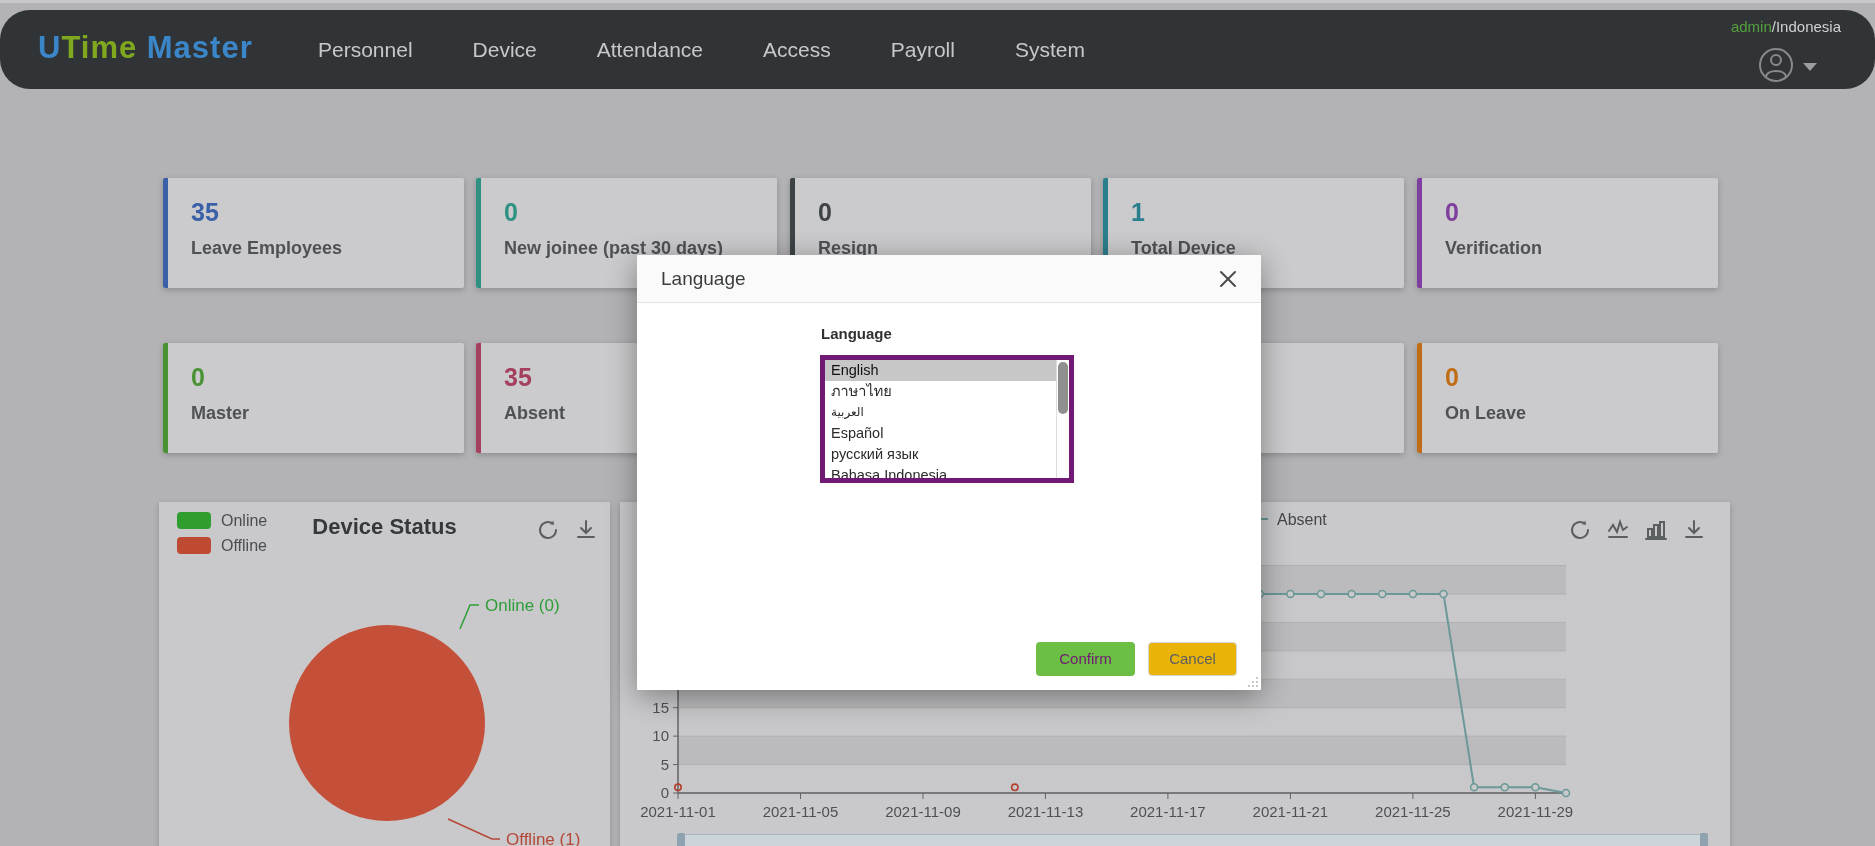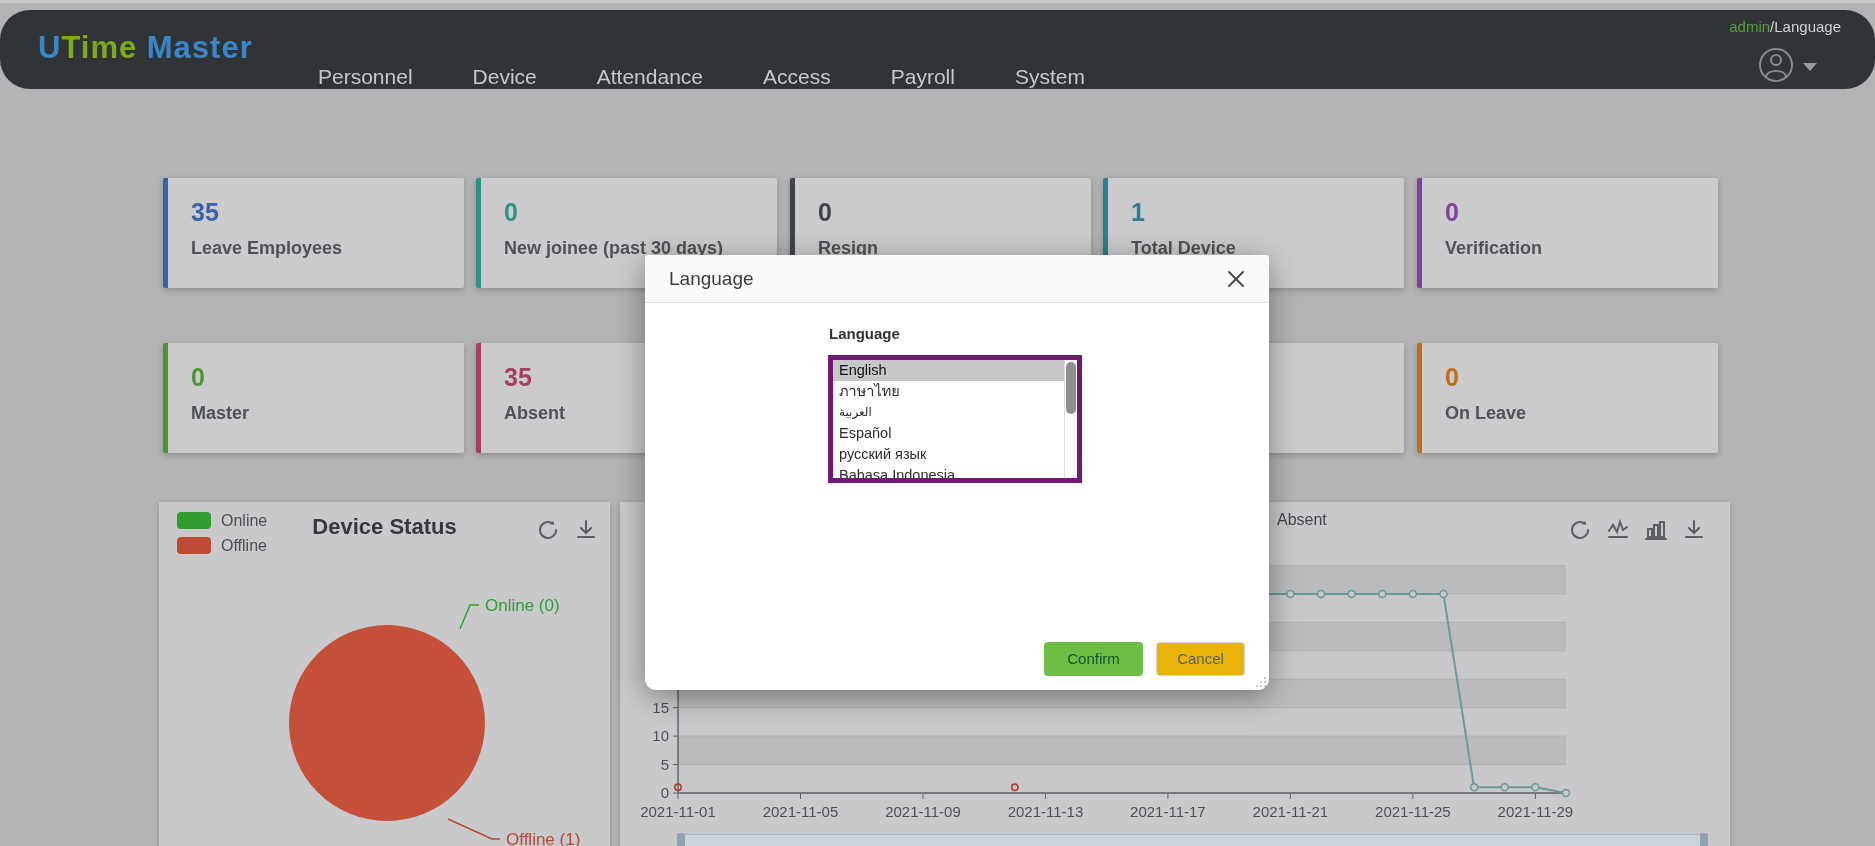--- a/index.html
+++ b/index.html
@@ -7,21 +7,21 @@
   body { font-family:"Liberation Sans", sans-serif; background:#b3b3b6; overflow:hidden; position:relative; }
   #stage { position:absolute; inset:0; width:1875px; height:846px; overflow:hidden; }
 
   
   .top-strip { position:absolute; left:0; top:0; width:1875px; height:3px; background:#c9c9cb; }
 
   
   .navbar { position:absolute; left:0; top:10px; width:1875px; height:79px; background:#313437;border-radius:30px; }
   .logo { position:absolute; left:38px; top:20px; font-size:31px; font-weight:bold; letter-spacing:1px; }
   .logo .lu { color:#3a86c8; } .logo .lt { color:#7fa81e; } .logo .lm { color:#3a86c8; }
-  .nav-menu { position:absolute; left:318px; top:0; height:79px; display:flex; align-items:flex-end; gap:60px; }
+  .nav-menu { position:absolute; left:318px; top:0; height:79px; display:flex; align-items:center; gap:60px; }
   .nav-item { color:#c6c8ca; font-size:21px; cursor:pointer; white-space:nowrap; }
   .admin-label { position:absolute; right:34px; top:8px; font-size:15px; color:#cfd1d3; }
   .admin-label .adm { color:#55a03c; }
   .avatar-wrap { position:absolute; right:53px; top:39px; width:64px; height:36px; display:flex; align-items:center; gap:8px; }
 
   
   .toggle-row { position:absolute; top:113px; left:0; width:1875px; height:46px; }
   .toggle-label { position:absolute; font-size:15px; font-weight:bold; color:#3f4244; line-height:19px; }
   .toggle-label.left { right:478px; top:6px; text-align:right; width:120px; }
   .toggle-label.right { left:1483px; top:6px; width:120px; }
@@ -44,35 +44,35 @@
   .legend-swatch { width:34px; height:17px; border-radius:4px; margin-right:10px; }
   .legend-item span { font-size:16px; color:#4b4e50; }
   .panel-icons { position:absolute; display:flex; gap:14px; }
   #device-panel .panel-icons { right:12px; top:16px; }
   #chart-panel .panel-icons { right:24px; top:16px; }
   .icon-btn { width:24px; height:24px; cursor:pointer; }
   .icon-btn svg { width:24px; height:24px; stroke:#5c5f62; fill:none; stroke-width:2; stroke-linecap:round; }
   svg.fullsvg { position:absolute; left:0; top:0; }
 
   
-  .modal { position:absolute; left:637px; top:255px; width:624px; height:435px; background:#fff; border-radius:11px; box-shadow:0 6px 30px rgba(0,0,0,.38); z-index:50;margin-left:8px; }
+  .modal { position:absolute; left:637px; top:255px; width:624px; height:435px; background:#fff; border-radius:1px; box-shadow:0 6px 30px rgba(0,0,0,.38); z-index:50; }
   .modal-header { position:absolute; left:0; top:0; right:0; height:48px; background:#fafafa; border-bottom:1px solid #e3e3e3; border-radius:3px 3px 0 0; }
   .modal-title { position:absolute; left:24px; top:13px; font-size:19px; color:#3a3d3f; }
   .modal-close { position:absolute; right:22px; top:13px; width:22px; height:22px; cursor:pointer; }
   .modal-close svg { width:22px; height:22px; stroke:#4a4a4a; stroke-width:2; stroke-linecap:round; }
   .field-label { position:absolute; left:184px; top:70px; font-size:15px; font-weight:bold; color:#303133; }
   .listbox { position:absolute; left:183px; top:100px; width:254px; height:128px; background:#fff; border:5px solid #701a75; overflow:hidden; }
   .listbox .opts { position:absolute; left:0; top:0; right:13px; bottom:0; }
   .opt { height:21px; line-height:21px; padding-left:6px; font-size:14.5px; color:#2b2b2b; white-space:nowrap; cursor:default; }
   .opt.selected { background:#c7c7c7; color:#111; }
   .opt.small { font-size:12px; line-height:20px; }
   .lb-scroll { position:absolute; right:0; top:0; width:13px; bottom:0; background:#fdfdfd; border-left:1px solid #dcdcdc; cursor:pointer; }
   .lb-thumb { position:absolute; left:1px; top:2px; width:10px; height:52px; background:#8f8f8f; border-radius:6px; }
   .btn { position:absolute; top:387px; height:34px; border-radius:4px; font-size:15px; text-align:center; line-height:34px; cursor:pointer; font-family:"Liberation Sans",sans-serif; }
-  .btn-confirm { left:399px; width:99px; background:#6cbe44; color:#14532d; }
+  .btn-confirm { left:399px; width:99px; background:#6cbe44; color:#701a75; }
   .btn-cancel { left:511px; width:89px; background:#eab308; border:1px solid #d5d5d5; color:#5a5e62; line-height:32px; }
   .resize-grip { position:absolute; right:3px; bottom:3px; width:11px; height:11px; cursor:nwse-resize; }
   .resize-grip i { position:absolute; width:2px; height:2px; background:#b5b5b5; border-radius:50%; }
 </style>
 </head>
 <body>
 
 <div id="stage">
   <div class="top-strip"></div>
 
@@ -82,21 +82,21 @@
     </div>
     <div class="nav-menu" id="nav-menu">
         <div class="nav-item">Personnel</div>
         <div class="nav-item">Device</div>
         <div class="nav-item">Attendance</div>
         <div class="nav-item">Access</div>
         <div class="nav-item">Payroll</div>
         <div class="nav-item">System</div>
       </div>
     <div class="admin-label">
-      <span class="adm">admin</span><span>/Language</span>
+      <span class="adm">admin</span><span>/Indonesia</span>
     </div>
     <div class="avatar-wrap">
       <span style="cursor:pointer;">
         <svg width="36" height="36" viewBox="0 0 36 36" fill="none" stroke="#87898c" stroke-width="2">
           <circle cx="18" cy="18" r="16"></circle>
           <circle cx="18" cy="13" r="5"></circle>
           <path d="M8 30 C9 22 27 22 28 30"></path>
         </svg>
       </span>
       <span style="cursor:pointer;">

